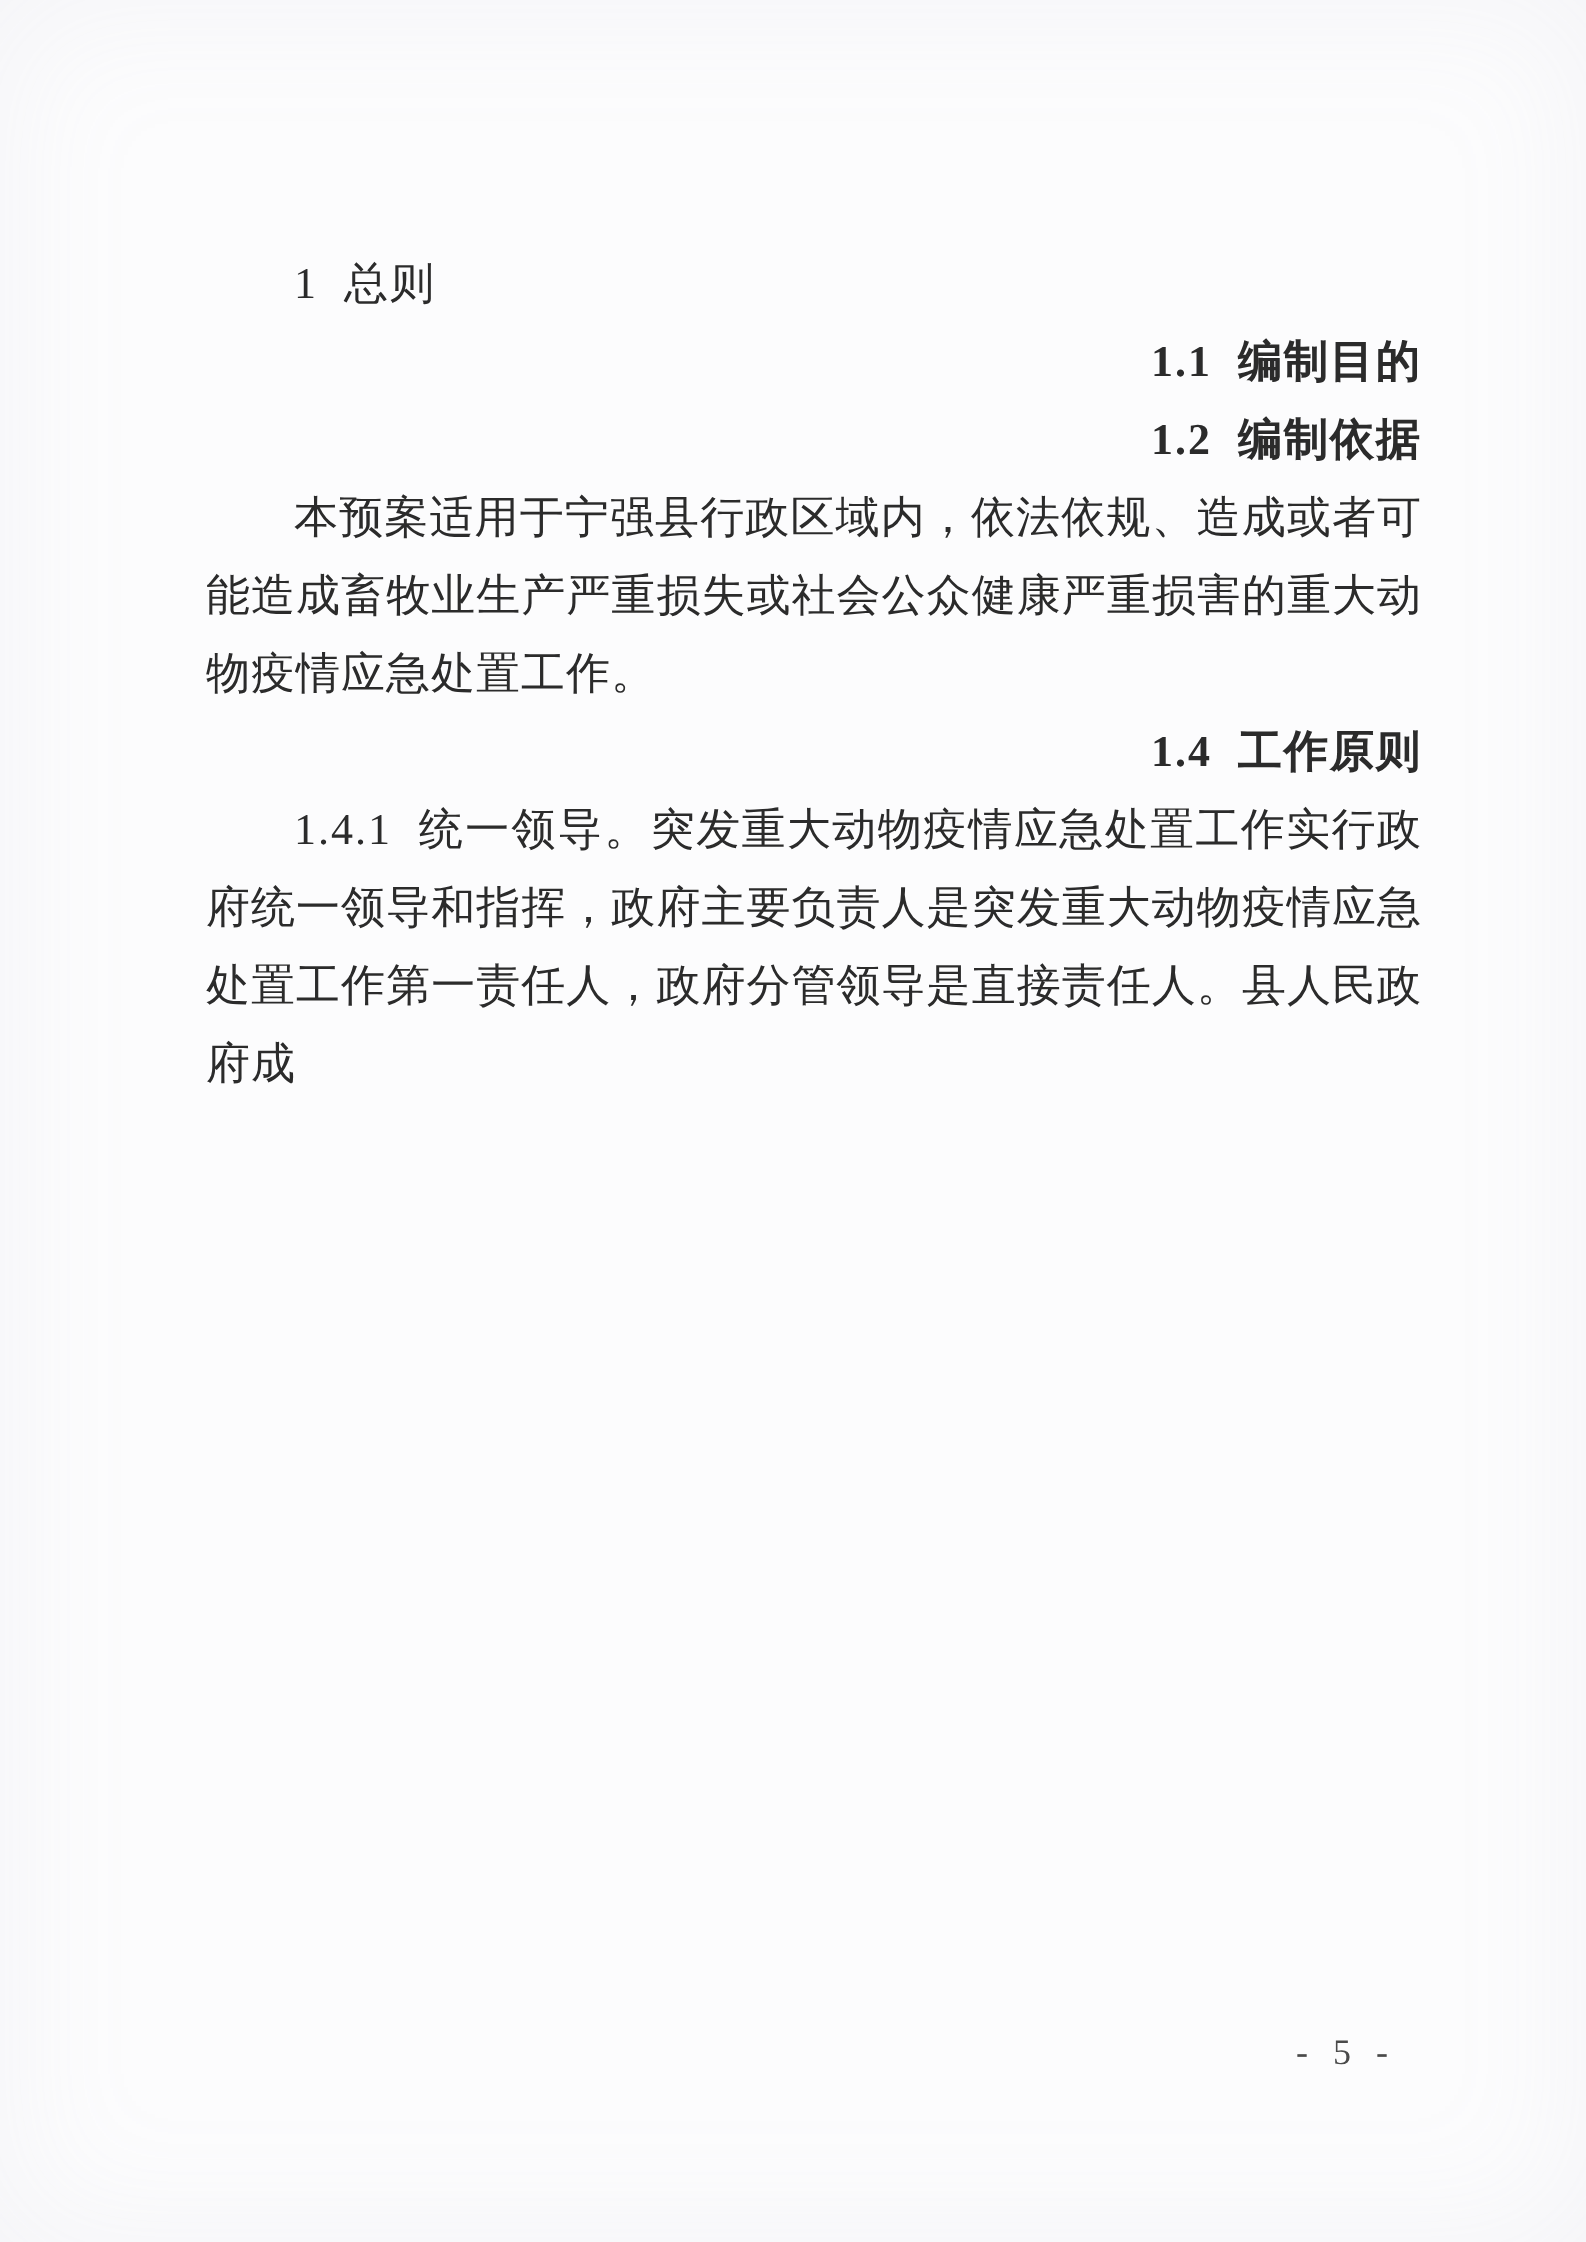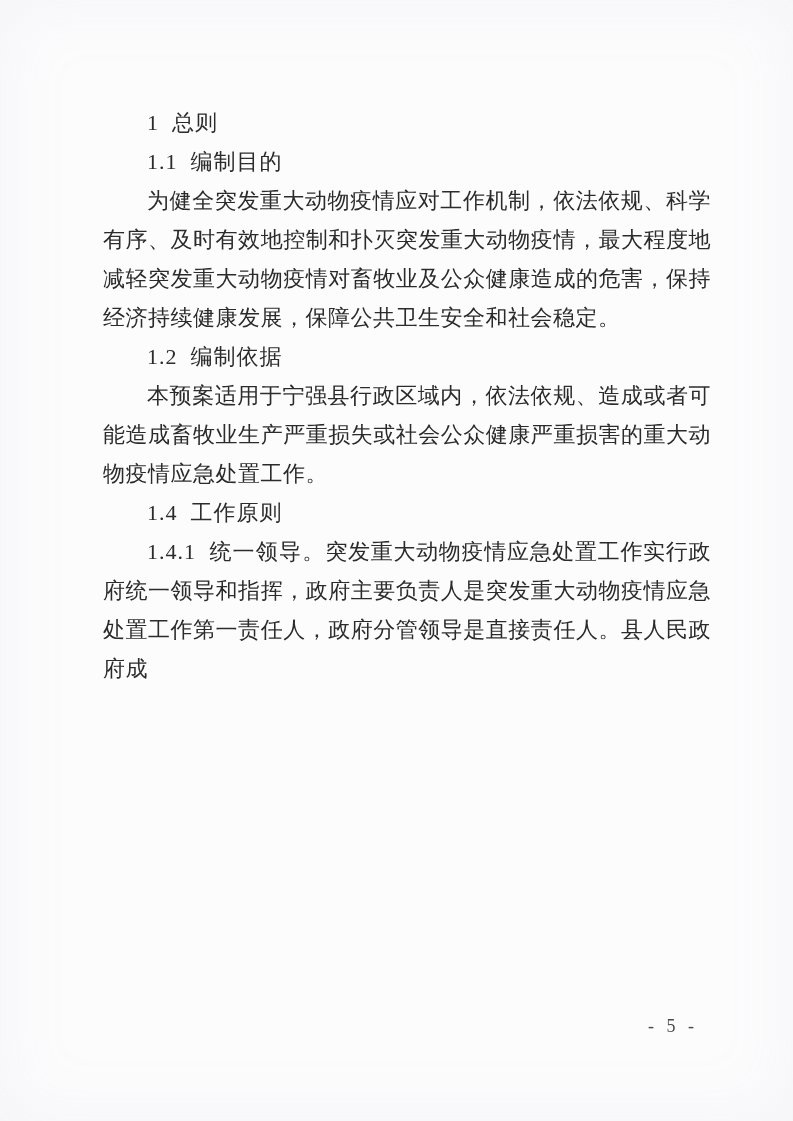--- a/index.html
+++ b/index.html
@@ -14,36 +14,37 @@
     height: 1121px;
     background: #fcfcfd;
     box-shadow: inset 0 0 70px rgba(175,180,192,0.10);
     font-family: "Liberation Serif", "DejaVu Serif", serif;
     color: #2b2b2b;
     overflow: hidden;
   }
   .content {
     position: absolute;
     left: 103px;
-    top: 103px;
+    top: 122px;
     width: 608px;
     font-size: 22px;
     line-height: 39px;
   }
   .h1 {
     text-indent: 2em;
     white-space: pre-wrap;
     font-weight: 400;
     letter-spacing: 1px;
   }
   .h2 {
     text-indent: 2em;
     white-space: pre-wrap;
-    font-weight: 400;
+    font-weight: 700;
     letter-spacing: 1px;
+    text-align: right;
   }
   .para {
     margin: 0;
     text-indent: 2em;
     text-align: justify;
     text-align-last: left;
     letter-spacing: 0.5px;
   }
   .lead {
     font-weight: 400;
@@ -63,21 +64,20 @@
 </head>
 <body>
 
 <div class="page">
   <div class="content">
 
     <div class="h1">1  总则</div>
 
     <div class="h2">1.1  编制目的</div>
 
-    <p class="para">为健全突发重大动物疫情应对工作机制，依法依规、科学有序、及时有效地控制和扑灭突发重大动物疫情，最大程度地减轻突发重大动物疫情对畜牧业及公众健康造成的危害，保持经济持续健康发展，保障公共卫生安全和社会稳定。</p>
 
     <div class="h2">1.2  编制依据</div>
 
 
 
     <p class="para">本预案适用于宁强县行政区域内，依法依规、造成或者可能造成畜牧业生产严重损失或社会公众健康严重损害的重大动物疫情应急处置工作。</p>
 
     <div class="h2">1.4  工作原则</div>
 
     <p class="para"><span class="lead">1.4.1  统一领导。</span><span>突发重大动物疫情应急处置工作实行政府统一领导和指挥，政府主要负责人是突发重大动物疫情应急处置工作第一责任人，政府分管领导是直接责任人。县人民政府成</span></p>

